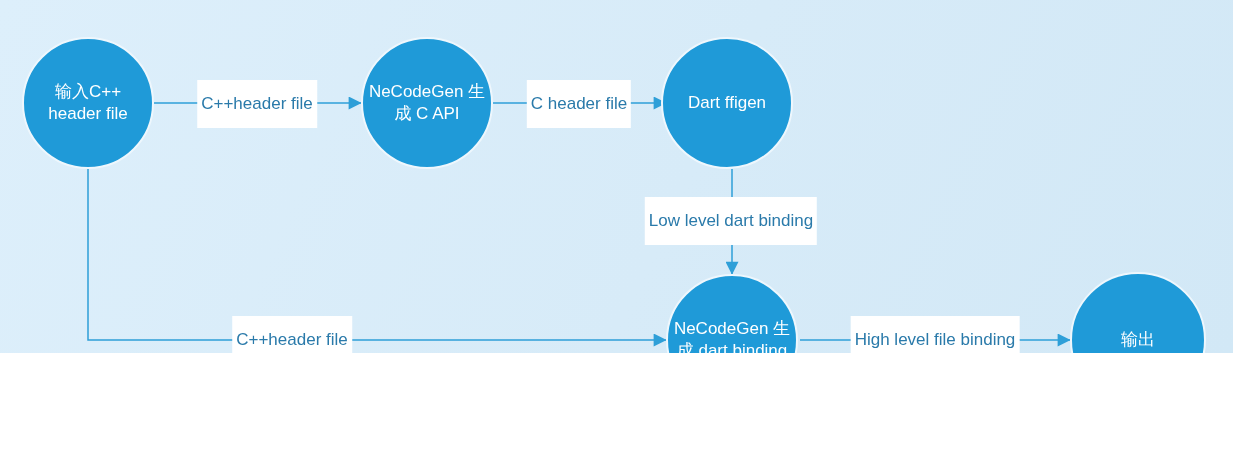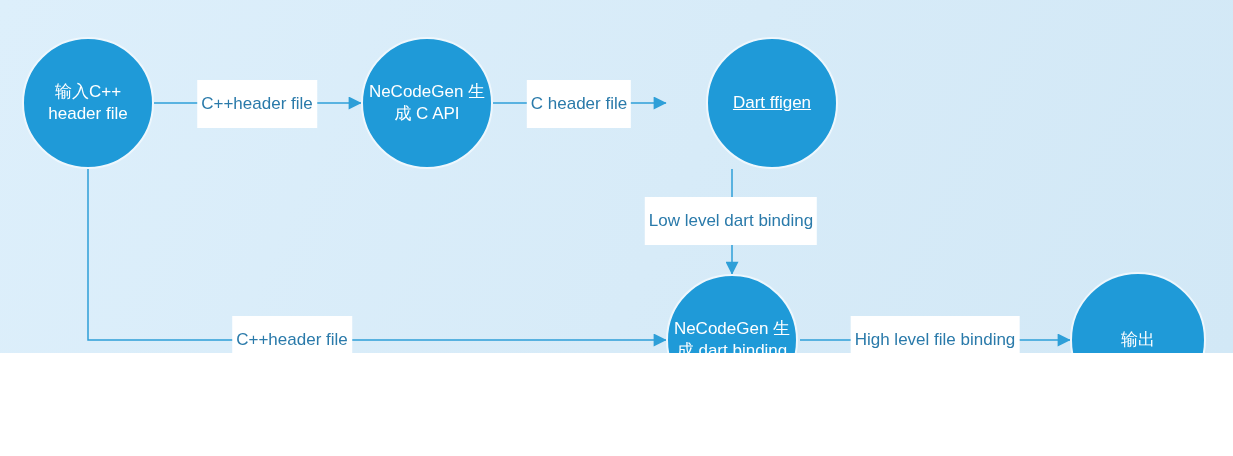--- a/index.html
+++ b/index.html
@@ -27,21 +27,21 @@
     align-items: center;
     justify-content: center;
     text-align: center;
     color: #ffffff;
     font-size: 17px;
     line-height: 1.32;
     white-space: pre-line;
   }
   .node-input  { left: 22px;  top: 37px; }
   .node-capi   { left: 361px; top: 37px; }
-  .node-ffigen { left: 706px; top: 37px; text-decoration: underline; }
+  .node-ffigen { left: 661px; top: 37px; }
   .node-dartb  { left: 666px; top: 274px; }
   .node-output { left: 1070px; top: 272px; width: 136px; height: 136px; }
   .edge-label {
     position: absolute;
     transform: translate(-50%, -50%);
     background: #ffffff;
     color: #2a7aaa;
     font-size: 17px;
     line-height: 24px;
     padding: 12px 4px;

